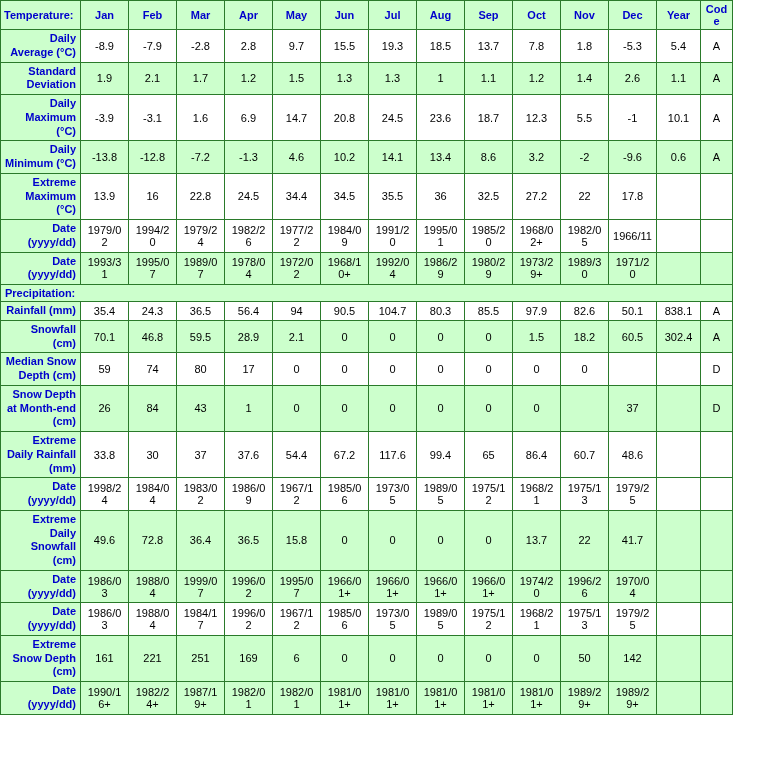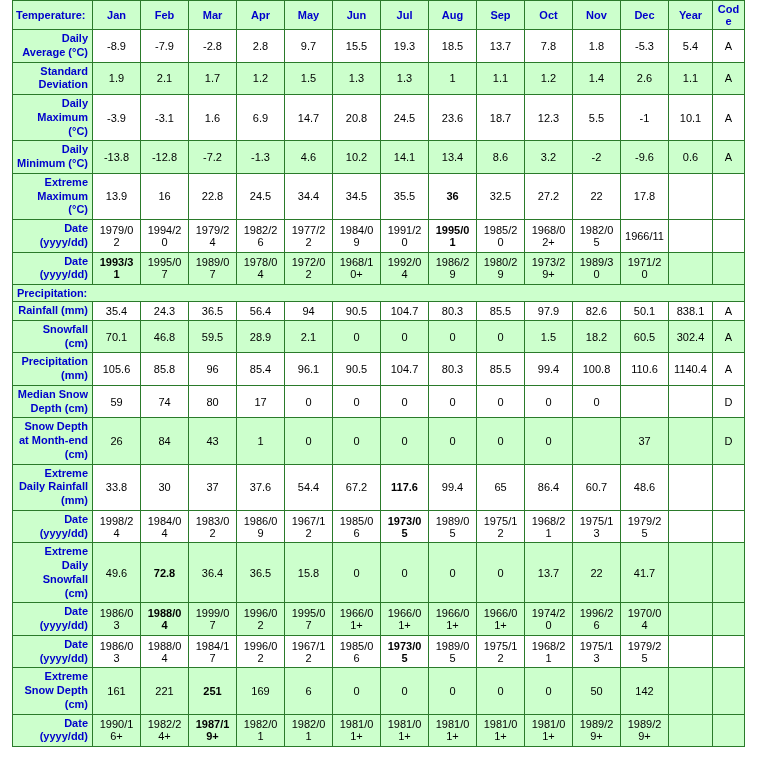--- a/index.html
+++ b/index.html
@@ -14,21 +14,20 @@
   }
   #wrap {
     width: 784px;
     height: 780px;
     overflow: hidden;
   }
   table.climate {
     border-collapse: collapse;
     width: 624px;
     table-layout: fixed;
-    margin-left: 12px;
   }
   table.climate td, table.climate th {
     border: 1px solid #2a7a2a;
     padding: 2px 4px;
     font-size: 11px;
     vertical-align: middle;
     overflow: hidden;
     white-space: normal;
     word-wrap: break-word;
   }
@@ -63,21 +62,21 @@
   }
   
   td.val {
     text-align: center;
     background: #ffffff;
   }
   td.val.shade {
     background: #ccffcc;
   }
   td.val.bold {
-    font-weight: bold;
+    font-weight: normal;
   }
   td.code {
     text-align: center;
     background: #ffffff;
   }
   td.code.shade {
     background: #ccffcc;
   }
   
   col.c-label { width: 80px; }
@@ -277,37 +276,20 @@
           <td class="val shade">0</td>
           <td class="val shade">0</td>
           <td class="val shade">0</td>
           <td class="val shade">1.5</td>
           <td class="val shade">18.2</td>
           <td class="val shade">60.5</td>
           <td class="val shade">302.4</td>
           <td class="code shade">A</td>
         </tr>
         <tr>
-          <td class="rowlabel">Precipitation (mm)</td>
-          <td class="val">105.6</td>
-          <td class="val">85.8</td>
-          <td class="val">96</td>
-          <td class="val">85.4</td>
-          <td class="val">96.1</td>
-          <td class="val">90.5</td>
-          <td class="val">104.7</td>
-          <td class="val">80.3</td>
-          <td class="val">85.5</td>
-          <td class="val">99.4</td>
-          <td class="val">100.8</td>
-          <td class="val">110.6</td>
-          <td class="val">1140.4</td>
-          <td class="code">A</td>
-        </tr>
-        <tr>
           <td class="rowlabel">Median Snow Depth (cm)</td>
           <td class="val">59</td>
           <td class="val">74</td>
           <td class="val">80</td>
           <td class="val">17</td>
           <td class="val">0</td>
           <td class="val">0</td>
           <td class="val">0</td>
           <td class="val">0</td>
           <td class="val">0</td>

